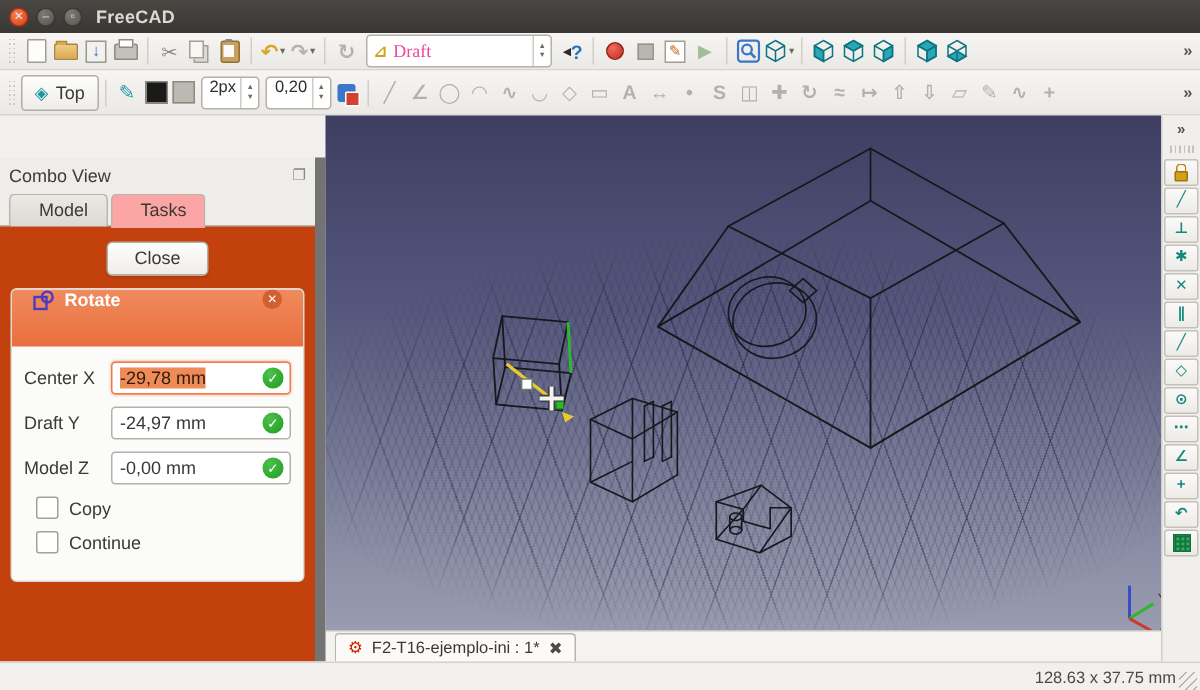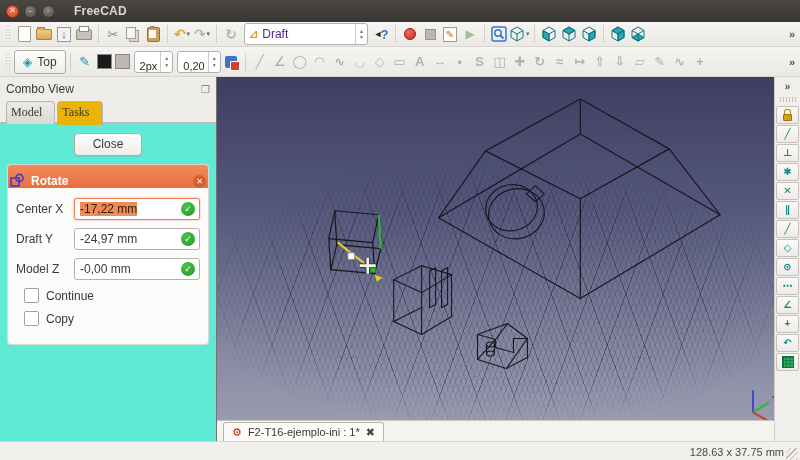--- a/index.html
+++ b/index.html
@@ -2,21 +2,21 @@
 <html><head>
 <meta charset="utf-8">
 <style>
   html,body{margin:0;padding:0;}
   body{width:800px;height:460px;overflow:hidden;font-family:"Liberation Sans","DejaVu Sans",sans-serif;font-size:12px;background:#f2f1ef;color:#3a3936;-webkit-font-smoothing:antialiased;}
   
   .titlebar{height:22px;background:linear-gradient(#4a4743,#393734);display:flex;align-items:center;padding-left:6px;}
   .winbtn{width:13px;height:13px;border-radius:50%;margin-right:5px;display:flex;align-items:center;justify-content:center;font-size:8px;line-height:1;color:#f4e9e2;box-sizing:border-box;}
   .winbtn.close{background:radial-gradient(circle at 35% 30%,#f07d54,#dc4012);border:1px solid #a33310;}
   .winbtn.min,.winbtn.max{background:radial-gradient(circle at 35% 30%,#7d7a74,#57544f);border:1px solid #3a3835;color:#d8d5cf;}
-  .wintitle{margin-left:14px;font-weight:bold;color:#dcd9d3;letter-spacing:.2px;}
+  .wintitle{margin-left:4px;font-weight:bold;color:#dcd9d3;letter-spacing:.2px;}
   
   .tbar{display:flex;align-items:center;background:linear-gradient(#f6f5f3,#ebe9e5);border-bottom:1px solid #d8d5cf;padding:0 3px;}
   .tb1{height:24px;}
   .tb2{height:29px;}
   .grip{width:5px;height:16px;margin:0 3px;background:repeating-linear-gradient(to bottom,#c6c2bb 0 1px,transparent 1px 3px),repeating-linear-gradient(to bottom,#c6c2bb 0 1px,transparent 1px 3px);background-size:1px 100%,1px 100%;background-position:0 0,3px 0;background-repeat:no-repeat;flex:none;}
   .sep{width:1px;height:18px;background:#d2cec8;margin:0 4px;flex:none;}
   .tbtn{min-width:20px;height:20px;display:flex;align-items:center;justify-content:center;border-radius:3px;position:relative;flex:none;color:#8a8781;}
   .tbtn .g{font-size:13px;line-height:1;}
   .caret{font-size:7px;color:#6e6b66;margin-left:1px;}
   .gold{color:#d9a626;font-weight:bold;font-size:14px;}
@@ -32,53 +32,53 @@
   .ico-copy{width:8px;height:10px;background:#f7f6f4;border:1px solid #a29e97;box-shadow:3px 3px 0 -1px #dcd9d3,3px 3px 0 0 #a29e97;margin:-2px 2px 0 -2px;}
   .ico-paste{width:11px;height:13px;background:#c9a05c;border:1px solid #8f7135;border-radius:2px;position:relative;}
   .ico-paste::before{content:"";position:absolute;top:2px;left:1px;width:7px;height:8px;background:#fbfaf7;}
   .ico-paste::after{content:"";position:absolute;top:-2px;left:2px;width:5px;height:2px;background:#8b8781;border-radius:1px;}
   .dot-rec{width:10px;height:10px;border-radius:50%;background:radial-gradient(circle at 35% 30%,#ef6a5a,#c92c20);border:1px solid #8e1f16;}
   .sq-stop{width:9px;height:9px;background:#b9b6b0;border:1px solid #98948d;}
   .ico-medit{width:12px;height:13px;background:#fdfdfb;border:1px solid #a19d96;display:flex;align-items:center;justify-content:center;font-size:10px;color:#d4691e;}
   .play{color:#9fbf9b;font-size:12px;}
   .combo{width:118px;height:20px;background:#fff;border:1px solid #b5b1aa;border-radius:3px;display:flex;align-items:center;padding:0 0 0 4px;margin:0 3px;}
   .combo .wbico{color:#d4a017;font-size:11px;margin-right:4px;font-weight:bold;}
-  .combo .val{flex:1;color:#4c1d95;}
+  .combo .val{flex:1;color:#ec4899;font-family:Liberation Serif, serif;}
   .spincol{display:flex;flex-direction:column;justify-content:center;border-left:1px solid #cfccc6;height:100%;padding:0 3px;font-size:5px;color:#6e6b66;line-height:1.3;}
   .whats .q{color:#2f6fc4;font-weight:bold;font-size:13px;}
   .whats .cur{color:#2b2a27;font-size:9px;margin-right:-2px;}
   
   .btn{height:22px;border:1px solid #b2aea7;border-radius:3px;background:linear-gradient(#fdfdfc,#efede9);display:flex;align-items:center;padding:0 8px;color:#3a3936;}
   .planeico{color:#1b97a0;font-size:12px;margin-right:5px;}
   .swatch{width:13px;height:13px;border:1px solid #8b8781;flex:none;}
   .sw-black{background:#1a1a1a;margin-left:2px;}
   .sw-gray{background:#bcb9b3;margin-left:3px;}
-  .spinbox{height:20px;background:#fff;border:1px solid #b5b1aa;border-radius:3px;display:flex;align-items:flex-end;margin-left:4px;}
+  .spinbox{height:20px;background:#fff;border:1px solid #b5b1aa;border-radius:3px;display:flex;align-items:flex-start;margin-left:4px;}
   .spinbox .num{padding:0 3px 0 5px;font-size:11px;color:#2e2d2a;}
   .ico-apply{width:12px;height:12px;background:#3a77c9;border-radius:2px;position:relative;margin:0 2px;}
   .ico-apply::before{content:"";position:absolute;right:-3px;bottom:-3px;width:8px;height:8px;background:#d2422f;border:1px solid #fff;border-radius:1px;}
   .dtool{color:#b4b1ab;font-size:13px;font-weight:bold;}
   .dtool .g{font-size:13px;}
   .teal{color:#1b97a0;}
   
   .cube{width:16px;height:16px;display:block;}
   .cube path{stroke:#0d7480;stroke-width:1;fill:none;}
   .cube .face{fill:#2aa7b5;stroke:#0d7480;}
   
   .main{display:flex;height:364px;}
-  .ldock{width:217px;background:#efede9;border-right:1px solid #737373;position:relative;box-sizing:border-box;flex:none;}
+  .ldock{width:217px;background:#efede9;border-right:7px solid #737373;position:relative;box-sizing:border-box;flex:none;margin-top:28px;}
   .cv-header{height:20px;display:flex;align-items:center;padding:2px 6px 0 6px;color:#3c3b37;}
   .cv-float{margin-left:auto;color:#8a8781;font-size:10px;}
   .tabrow{display:flex;gap:2px;padding:2px 0 0 6px;position:relative;z-index:2;}
-  .tab{padding:3px 12px 4px 4px;border:1px solid #b9b5ae;border-bottom:none;border-radius:4px 4px 0 0;background:linear-gradient(#eceae6,#dcd9d3);font-family:Liberation Serif, serif;}
-  .tab.active{background:#eab308;margin-bottom:-1px;padding-bottom:5px;}
-  .taskpane{position:absolute;top:45px;left:0;right:0;bottom:0;border-top:1px solid #b9b5ae;background:#5eead4;}
+  .tab{padding:3px 12px 4px 19px;border:1px solid #b9b5ae;border-bottom:none;border-radius:4px 4px 0 0;background:linear-gradient(#eceae6,#dcd9d3);}
+  .tab.active{background:#fca5a5;margin-bottom:-1px;padding-bottom:5px;}
+  .taskpane{position:absolute;top:45px;left:0;right:0;bottom:0;border-top:1px solid #b9b5ae;background:#c2410c;}
   .closebtn{display:block;margin:10px auto 8px auto;width:66px;height:21px;border:1px solid #b2aea7;border-radius:4px;background:linear-gradient(#fdfdfc,#efede9);font-size:12px;color:#3a3936;text-align:center;line-height:20px;box-shadow:0 1px 1px rgba(0,0,0,.08);}
   .rpanel{margin:8px 7px;background:#fbfbfa;border:1px solid #ddd9d3;border-radius:4px;overflow:hidden;padding-bottom:10px;}
-  .rhead{height:23px;background:linear-gradient(#f08b5d,#e96f3f);display:flex;align-items:flex-end;padding:0 2px;color:#fff;font-weight:bold;}
+  .rhead{height:38px;background:linear-gradient(#f08b5d,#e96f3f);display:flex;align-items:flex-start;padding:0 14px;color:#fff;font-weight:bold;}
   .rico{width:15px;height:15px;margin-right:6px;flex:none;}
   .rclose{margin-left:auto;width:13px;height:13px;border-radius:50%;background:#d2602f;color:#fff;font-size:8px;display:flex;align-items:center;justify-content:center;}
   .rbody{padding:10px 8px 0 8px;}
   .frow{display:flex;align-items:center;margin-bottom:8px;}
   .frow .lbl{width:58px;flex:none;}
   .field{position:relative;flex:1;height:22px;background:#fff;border:1px solid #b5b1aa;border-radius:3px;display:flex;align-items:center;padding:0 20px 0 5px;box-sizing:border-box;}
   .field.focus{border-color:#ec7c4d;box-shadow:0 0 2px rgba(236,124,77,.7);}
   .field .val{white-space:nowrap;}
   .field .val.selected{background:#ee8c57;color:#301a0c;}
   .check{position:absolute;right:4px;top:3px;width:14px;height:14px;border-radius:50%;background:radial-gradient(circle at 35% 30%,#4cc24c,#1f9a1f);color:#fff;font-size:9px;display:flex;align-items:center;justify-content:center;font-weight:bold;}
@@ -358,45 +358,45 @@
             <rect x="1" y="5" width="8" height="8" fill="none" stroke="#4a3bbf" stroke-width="1.6"></rect>
             <circle cx="9.5" cy="5" r="3.6" fill="none" stroke="#4a3bbf" stroke-width="1.6"></circle>
           </svg>
           <span>Rotate</span>
           <span class="rclose">✕</span>
         </div>
         <div class="rbody">
           <div class="frow">
             <span class="lbl">Center X</span>
             <div class="field focus">
-              <span class="val selected">-17,22 mm</span>
+              <span class="val selected">-29,78 mm</span>
               <span class="check">✓</span>
             </div>
           </div>
           <div class="frow">
             <span class="lbl">Draft Y</span>
             <div class="field">
               <span class="val">-24,97 mm</span>
               <span class="check">✓</span>
             </div>
           </div>
           <div class="frow">
             <span class="lbl">Model Z</span>
             <div class="field">
               <span class="val">-0,00 mm</span>
               <span class="check">✓</span>
             </div>
           </div>
           <div class="cbrow">
             <span class="cbbox"></span>
-            <span>Continue</span>
+            <span>Copy</span>
           </div>
           <div class="cbrow">
             <span class="cbbox"></span>
-            <span>Copy</span>
+            <span>Continue</span>
           </div>
         </div>
       </div>
     </div>
   </div>
 
   <div class="vparea">
     <div class="vp">
       <div class="grid"></div>
       <svg class="scene" viewBox="0 0 558 344">

